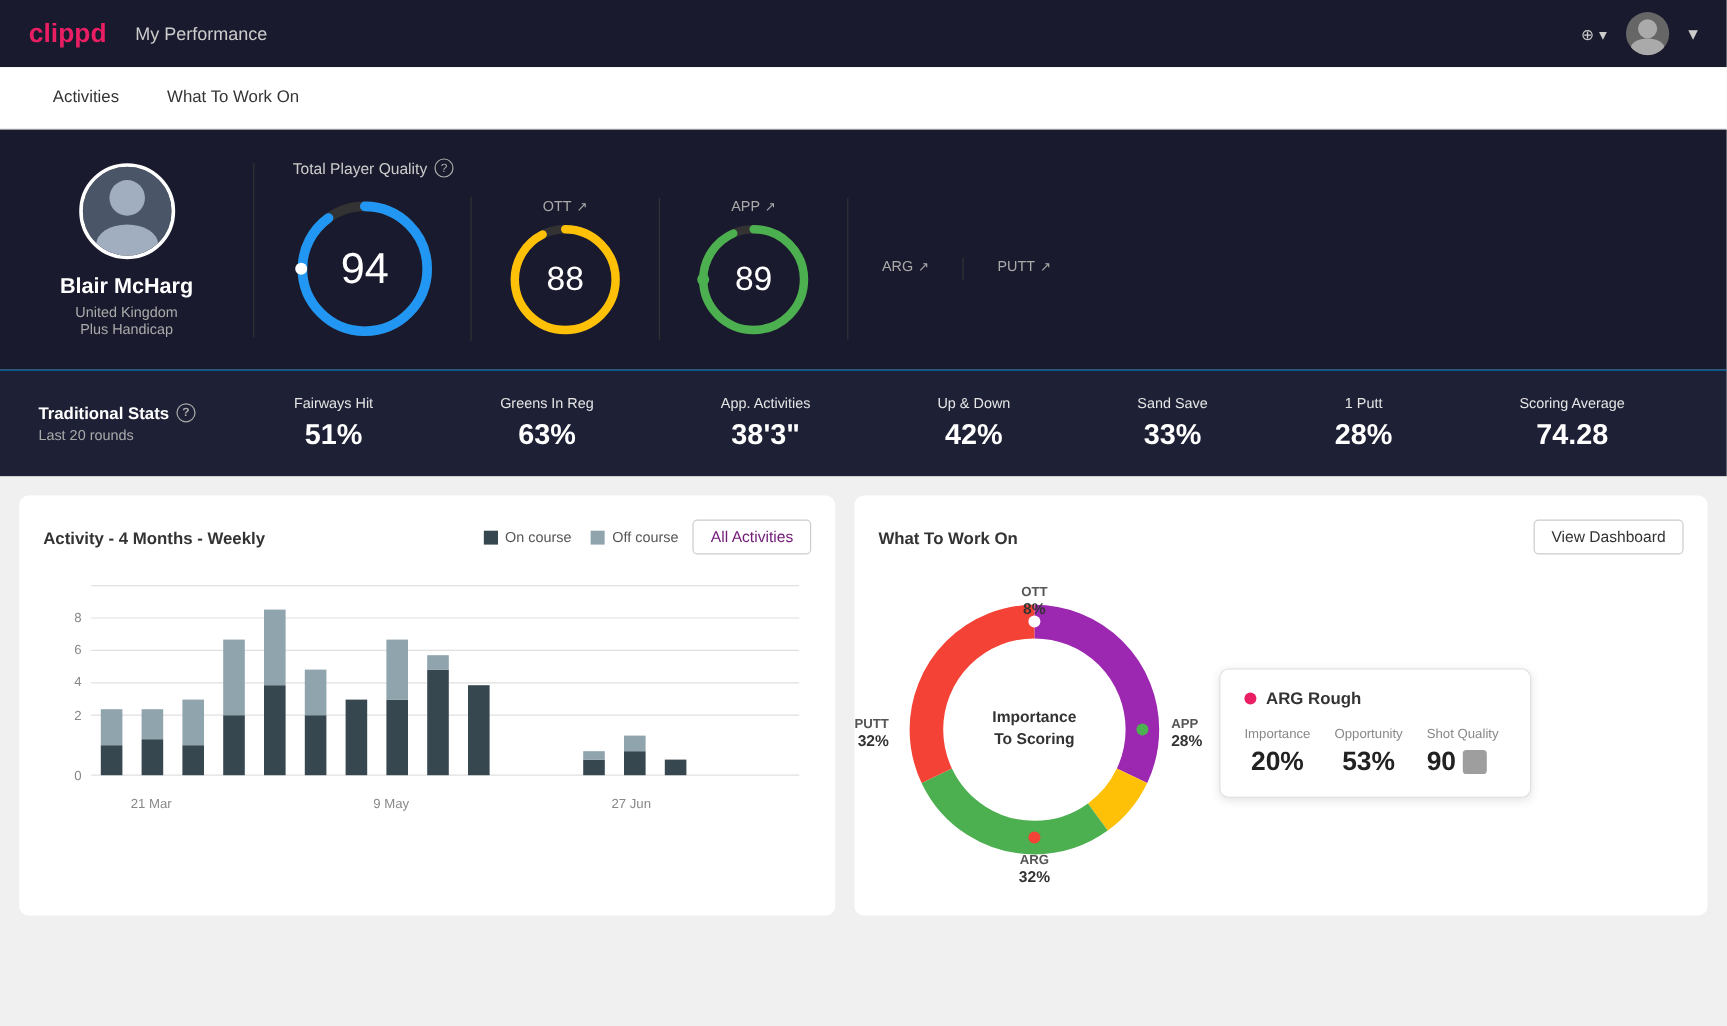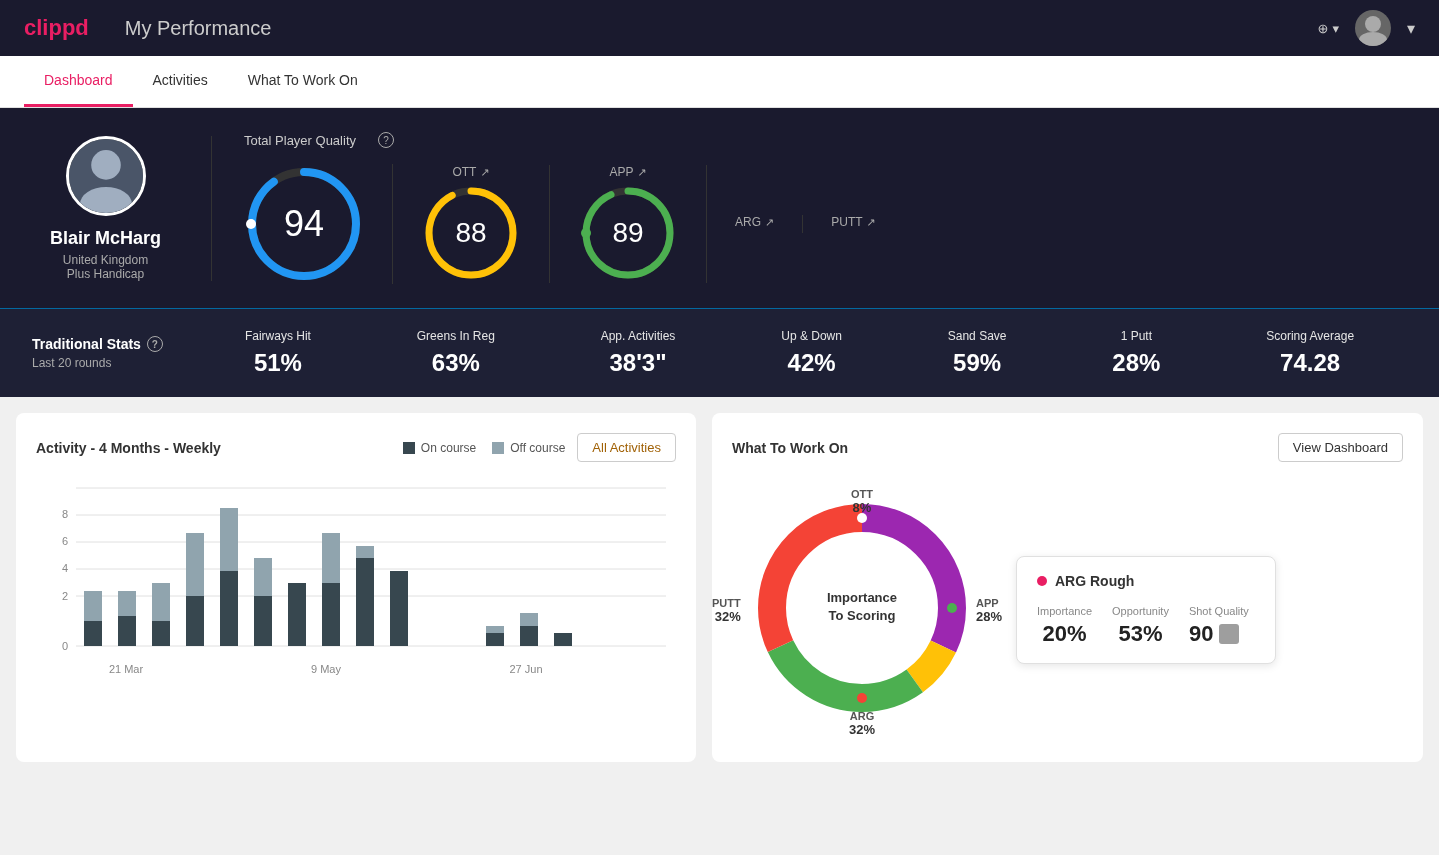--- a/index.html
+++ b/index.html
@@ -19,27 +19,26 @@
       align-items: center;
       gap: 8px;
     }
     .logo-text {
       font-size: 22px;
       font-weight: 700;
       color: #e91e63;
     }
     .header-title {
       color: #ccc;
-      font-size: 20px;
+      font-size: 15px;
       margin-left: 24px;
     }
     .header-left {
       display: flex;
       align-items: center;
-      gap: 12px;
     }
     .header-right {
       display: flex;
       align-items: center;
       gap: 16px;
     }
     .header-btn {
       background: none;
       border: none;
       color: #ccc;
@@ -129,21 +128,21 @@
     .scores-section {
       flex: 1;
       padding-left: 32px;
     }
     .total-quality-label {
       font-size: 13px;
       color: #ccc;
       margin-bottom: 16px;
       display: flex;
       align-items: center;
-      gap: 22px;
+      gap: 6px;
     }
     .help-icon {
       width: 16px;
       height: 16px;
       border-radius: 50%;
       border: 1px solid #aaa;
       color: #aaa;
       font-size: 10px;
       display: flex;
       align-items: center;
@@ -281,21 +280,21 @@
       align-items: center;
       gap: 6px;
       font-size: 12px;
       color: #555;
     }
     .all-activities-btn {
       border: 1px solid #ccc;
       background: #fff;
       padding: 6px 14px;
       font-size: 13px;
-      color: #a16207;
+      color: #701a75;
       cursor: pointer;
       border-radius: 4px;
     }
     .chart-container {
       position: relative;
       height: 220px;
     }
 
     
     .work-on-card {
@@ -379,21 +378,20 @@
       <svg width="36" height="36" viewBox="0 0 36 36">
           <circle cx="18" cy="14" r="8" fill="#aaa"></circle>
           <ellipse cx="18" cy="30" rx="14" ry="8" fill="#aaa"></ellipse>
         </svg>
     </div>
     <span style="color:#ccc">▾</span>
   </div>
 </div>
 
 <div class="tabs">
-  <div class="tab active">Dashboard</div>
   <div class="tab">Activities</div>
   <div class="tab">What To Work On</div>
 </div>
 
 <div class="hero">
 
   <div class="player-section">
     <div class="player-avatar">
       <svg width="80" height="80" viewBox="0 0 80 80">
         <rect width="80" height="80" fill="#4a5568"></rect>
@@ -490,21 +488,21 @@
     <div class="stat-item">
       <div class="stat-label">App. Activities</div>
       <div class="stat-value">38'3"</div>
     </div>
     <div class="stat-item">
       <div class="stat-label">Up &amp; Down</div>
       <div class="stat-value">42%</div>
     </div>
     <div class="stat-item">
       <div class="stat-label">Sand Save</div>
-      <div class="stat-value">59%</div>
+      <div class="stat-value">33%</div>
     </div>
     <div class="stat-item">
       <div class="stat-label">1 Putt</div>
       <div class="stat-value">28%</div>
     </div>
     <div class="stat-item">
       <div class="stat-label">Scoring Average</div>
       <div class="stat-value">74.28</div>
     </div>
   </div>

